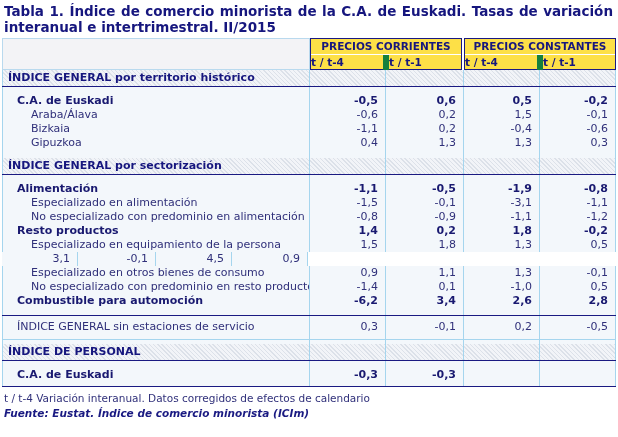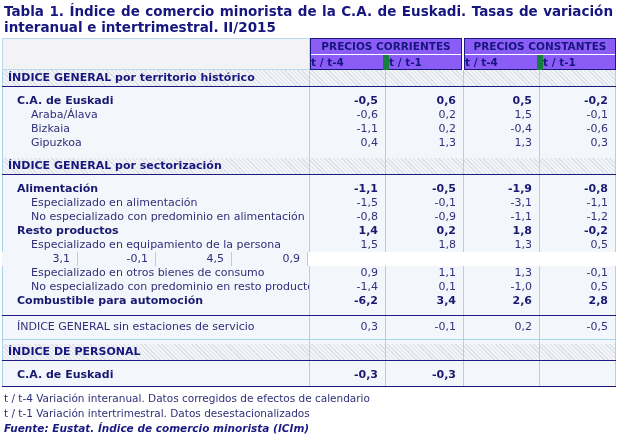--- a/index.html
+++ b/index.html
@@ -15,21 +15,21 @@
   .row{display:flex;box-sizing:border-box;}
   .row > div{box-sizing:border-box;}
   .cl{width:308px;border-left:1px solid #a5d5ee;border-right:1px solid #a5d5ee;
       white-space:nowrap;overflow:hidden;}
   .cv{width:76px;border-right:1px solid #a5d5ee;text-align:right;padding-right:7px;}
   .cv2{width:78px;border-right:1px solid #a5d5ee;text-align:right;padding-right:7px;}
   
   .hdr{display:flex;width:614px;}
   .hdr-label{width:308px;height:32px;background:#f3f3f6;border:1px solid #b9d9ee;box-sizing:border-box;}
   .hgap{width:2px;background:#ffffff;}
-  .hgroup{width:152px;height:32px;background:#8b5cf6;border:1px solid #1a1a82;box-sizing:border-box;}
+  .hgroup{width:152px;height:32px;background:#fde047;border:1px solid #1a1a82;box-sizing:border-box;}
   .hg-title{height:15px;line-height:15px;border-bottom:1px solid #ffffff;text-align:center;
             color:#16167e;font-weight:bold;font-size:10.5px;}
   .hg-sub{display:flex;height:15px;}
   .hg-sub span{flex:1;line-height:15px;text-align:left;color:#16167e;font-weight:bold;font-size:10.5px;}
   .hg-sub span + span{border-left:6px solid #15803d;}
   
   .data{height:14px;font-size:11px;line-height:14px;color:#30307a;}
   .data .cl,.data .cv,.data .cv2{background:#f3f7fb;}
   .data.bold{font-weight:bold;color:#191970;}
   .lv0{padding-left:5px;} .lv1{padding-left:14px;} .lv2{padding-left:28px;}
@@ -269,17 +269,16 @@
           <div class="cv"></div>
           <div class="cv"></div>
         </div>
         <div class="line-navy"></div>
       </div>
 
   </div>
 
   <div class="notes">
     <div>t / t-4 Variación interanual. Datos corregidos de efectos de calendario</div>
-    <div>t / t-1 Variación intertrimestral. Datos desestacionalizados</div>
     <div class="src">Fuente: Eustat. Índice de comercio minorista (ICIm)</div>
   </div>
 
 </div>
 
 </body></html>

